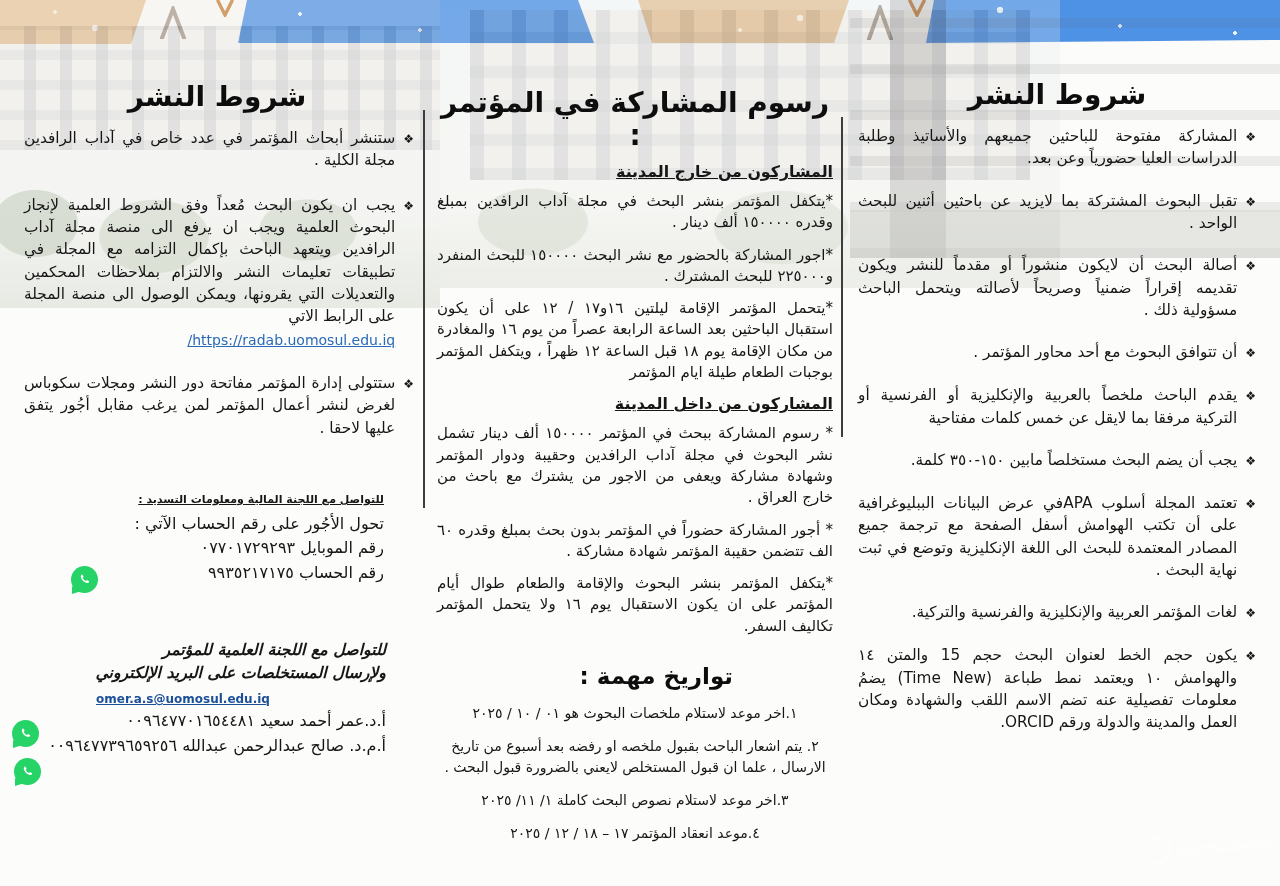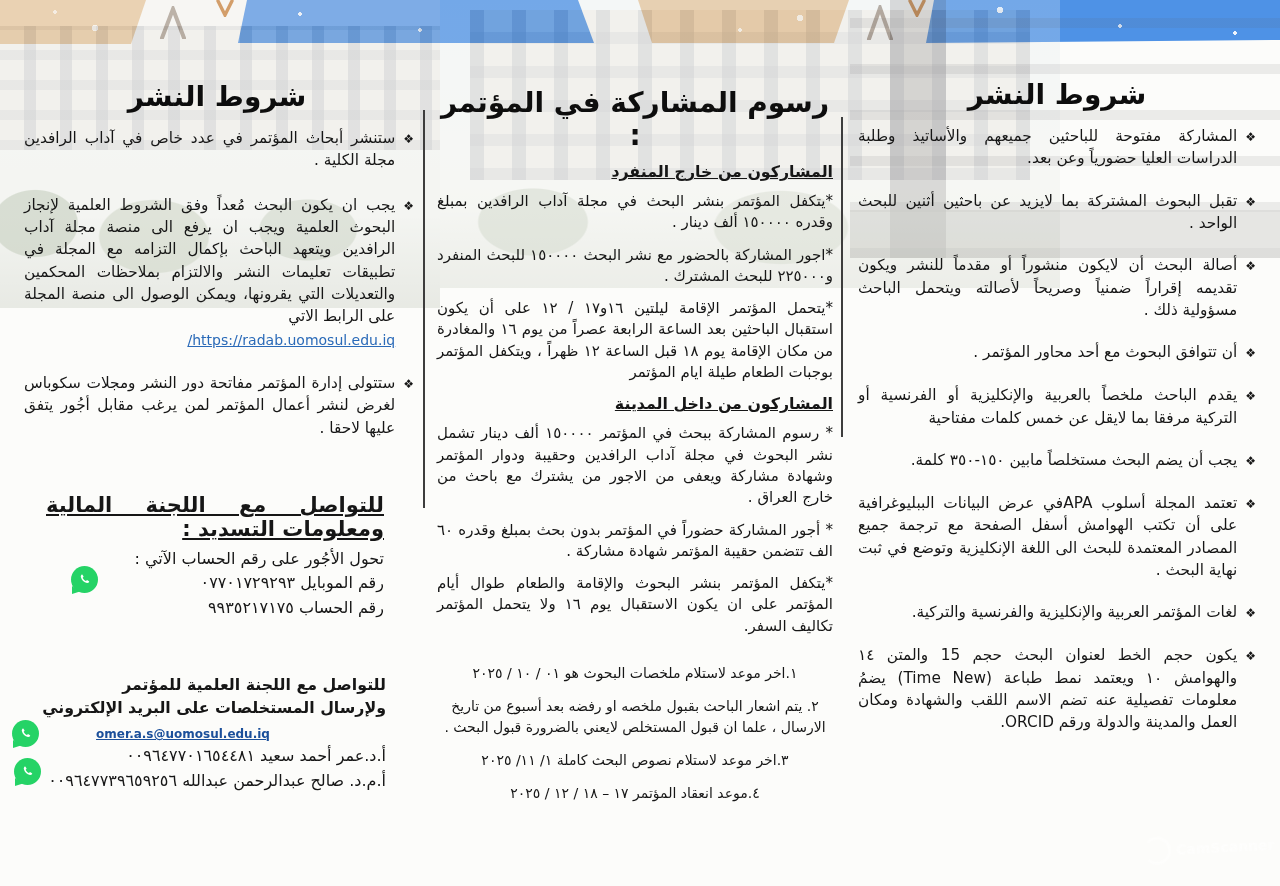--- a/index.html
+++ b/index.html
@@ -75,25 +75,25 @@
   .subhead{font-weight:700;font-size:15.8px;text-decoration:underline;margin:6px 0 10px 0;}
   .link{color:#2a6ab8;text-decoration:underline;direction:ltr;unicode-bidi:bidi-override;display:inline-block;}
   .link-line{text-align:center;font-size:14px;margin-top:2px;}
 
   #dates-block{margin-top:26px;}
   #dates-title{font-weight:800;font-size:23px;margin:0 0 14px 0;text-align:right;padding-right:100px;color:#0d0d0d;}
   .date-item{font-size:14px;line-height:1.45;margin-bottom:13px;text-align:center;}
 
   
   #finance-block{margin-top:54px;margin-left:26px;margin-right:30px;}
-  .contact-head{font-weight:700;font-size:21px;text-decoration:underline;margin-bottom:6px;}
+  .contact-head{font-weight:700;font-size:11px;text-decoration:underline;margin-bottom:6px;}
   .contact-line{font-size:16px;line-height:1.5;}
   .num-line{font-size:16px;line-height:1.55;position:relative;}
   #science-block{margin-top:52px;margin-right:28px;}
-  .bold-line{font-weight:700;font-size:15.8px;line-height:1.5;}
+  .bold-line{font-weight:700;font-size:15.8px;line-height:1.5;font-style:italic;}
   .email-line{text-align:center;margin:3px 40px 2px 0;}
   .email{color:#1b4f9a;font-weight:700;font-size:12px;text-decoration:underline;direction:ltr;unicode-bidi:bidi-override;display:inline-block;}
 
   
   .wa{position:absolute;width:27px;height:27px;border-radius:50%;background:#25d366;display:flex;align-items:center;justify-content:center;}
   .wa svg{width:17px;height:17px;}
   .wa::after{content:"";position:absolute;left:1px;bottom:-1px;width:8px;height:8px;background:#25d366;
              clip-path:polygon(0 100%,0 0,100% 70%);}
   #wa-mobile{left:71px;top:566px;}
   #wa-omer{left:12px;top:720px;}
@@ -196,32 +196,33 @@
       <div class="bullet">
         <span class="marker">❖</span>
         <span class="btext">يكون حجم الخط لعنوان البحث حجم 15 والمتن ١٤ والهوامش ١٠ ويعتمد نمط طباعة (Time New) يضمُ معلومات تفصيلية عنه تضم الاسم اللقب والشهادة ومكان العمل والمدينة والدولة ورقم ORCID.</span>
       </div>
     </div>
   </div>
 
   <div class="col" id="col-mid">
     <h1 class="col-title">رسوم المشاركة في المؤتمر :</h1>
 
-    <div class="subhead">المشاركون من خارج المنفرد</div>
+    <div class="subhead">المشاركون من خارج المدينة</div>
     <p class="p">*يتكفل المؤتمر بنشر البحث في مجلة آداب الرافدين بمبلغ وقدره ١٥٠٠٠٠ ألف دينار .</p>
     <p class="p">*اجور المشاركة بالحضور مع نشر البحث ١٥٠٠٠٠ للبحث المنفرد و٢٢٥٠٠٠ للبحث المشترك .</p>
     <p class="p">*يتحمل المؤتمر الإقامة ليلتين ١٦و١٧ / ١٢ على أن يكون استقبال الباحثين بعد الساعة الرابعة عصراً من يوم ١٦ والمغادرة من مكان الإقامة يوم ١٨ قبل الساعة ١٢ ظهراً ، ويتكفل المؤتمر بوجبات الطعام طيلة ايام المؤتمر</p>
 
     <div class="subhead">المشاركون من داخل المدينة</div>
     <p class="p">* رسوم المشاركة ببحث في المؤتمر ١٥٠٠٠٠ ألف دينار تشمل نشر البحوث في مجلة آداب الرافدين وحقيبة ودوار المؤتمر وشهادة مشاركة ويعفى من الاجور من يشترك مع باحث من خارج العراق .</p>
     <p class="p">* أجور المشاركة حضوراً في المؤتمر بدون بحث بمبلغ وقدره ٦٠ الف تتضمن حقيبة المؤتمر شهادة مشاركة .</p>
 
     <p class="p">*يتكفل المؤتمر بنشر البحوث والإقامة والطعام طوال أيام المؤتمر على ان يكون الاستقبال يوم ١٦ ولا يتحمل المؤتمر تكاليف السفر.</p>
 
     <div id="dates-block">
+      <h2 id="dates-title">تواريخ مهمة :</h2>
       <div class="date-item">١.اخر موعد لاستلام ملخصات البحوث هو ٠١ / ١٠ / ٢٠٢٥</div>
       <div class="date-item">٢. يتم اشعار الباحث بقبول ملخصه او رفضه بعد أسبوع من تاريخ الارسال ، علما ان قبول المستخلص لايعني بالضرورة قبول البحث .</div>
       <div class="date-item">٣.اخر موعد لاستلام نصوص البحث كاملة ١/ ١١/ ٢٠٢٥</div>
       <div class="date-item">٤.موعد انعقاد المؤتمر ١٧ – ١٨ / ١٢ / ٢٠٢٥</div>
     </div>
   </div>
 
   <div class="col" id="col-left">
     <h1 class="col-title">شروط النشر</h1>
     <div class="blist" style="gap:22px;margin-left:4px;">

